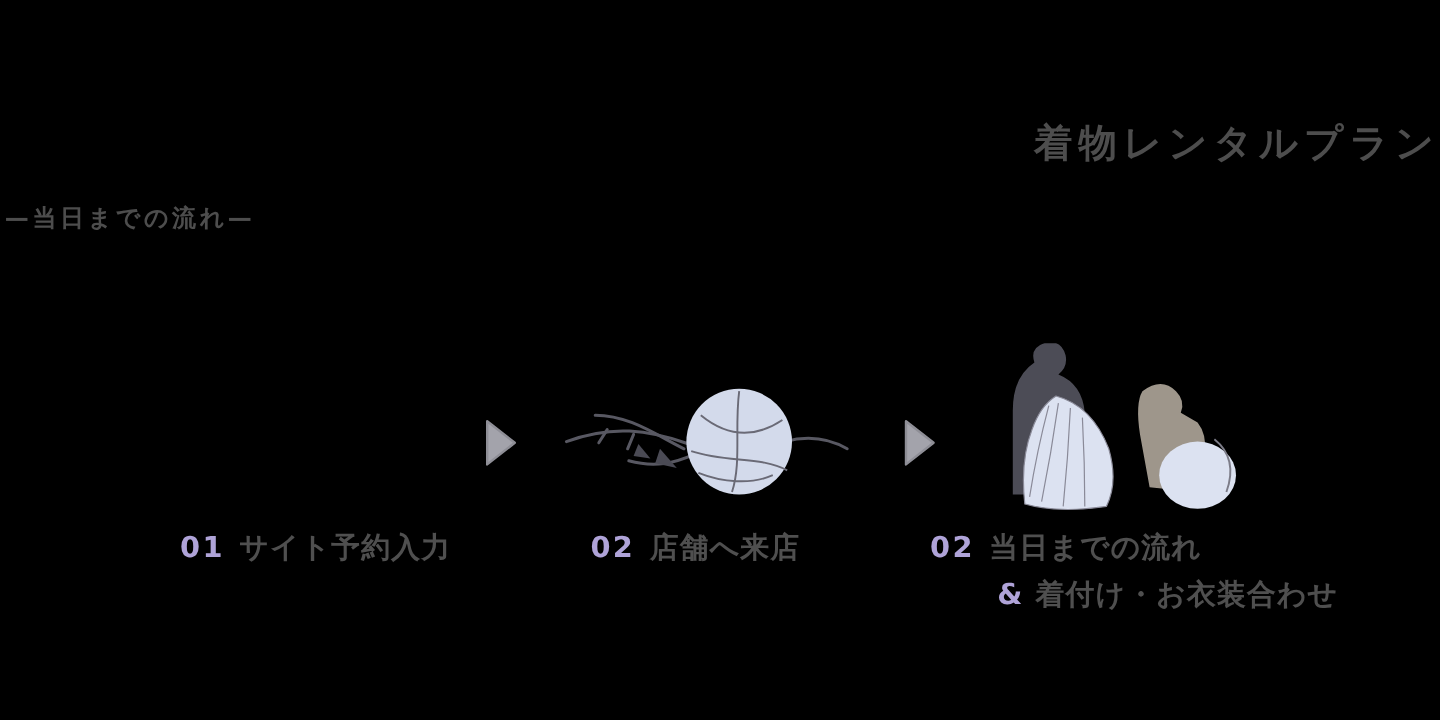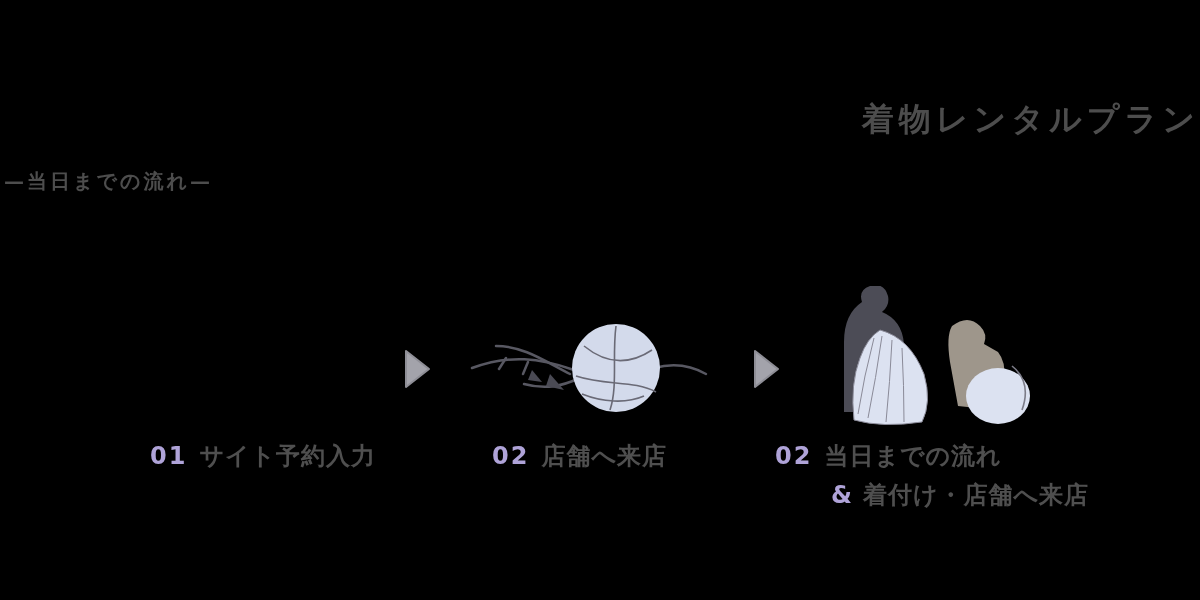--- a/index.html
+++ b/index.html
@@ -137,16 +137,16 @@
 
   <div class="step-label label-2">
     <span class="num">02</span><span>店舗へ来店</span>
   </div>
 
   <div class="step-label label-3a">
     <span class="num">02</span><span>当日までの流れ</span>
   </div>
 
   <div class="step-label label-3b">
-    <span class="amp">&amp;</span><span>着付け・店舗へ来店</span>
+    <span class="amp">&amp;</span><span>着付け・お衣装合わせ</span>
   </div>
 
 </div>
 
 </body></html>

